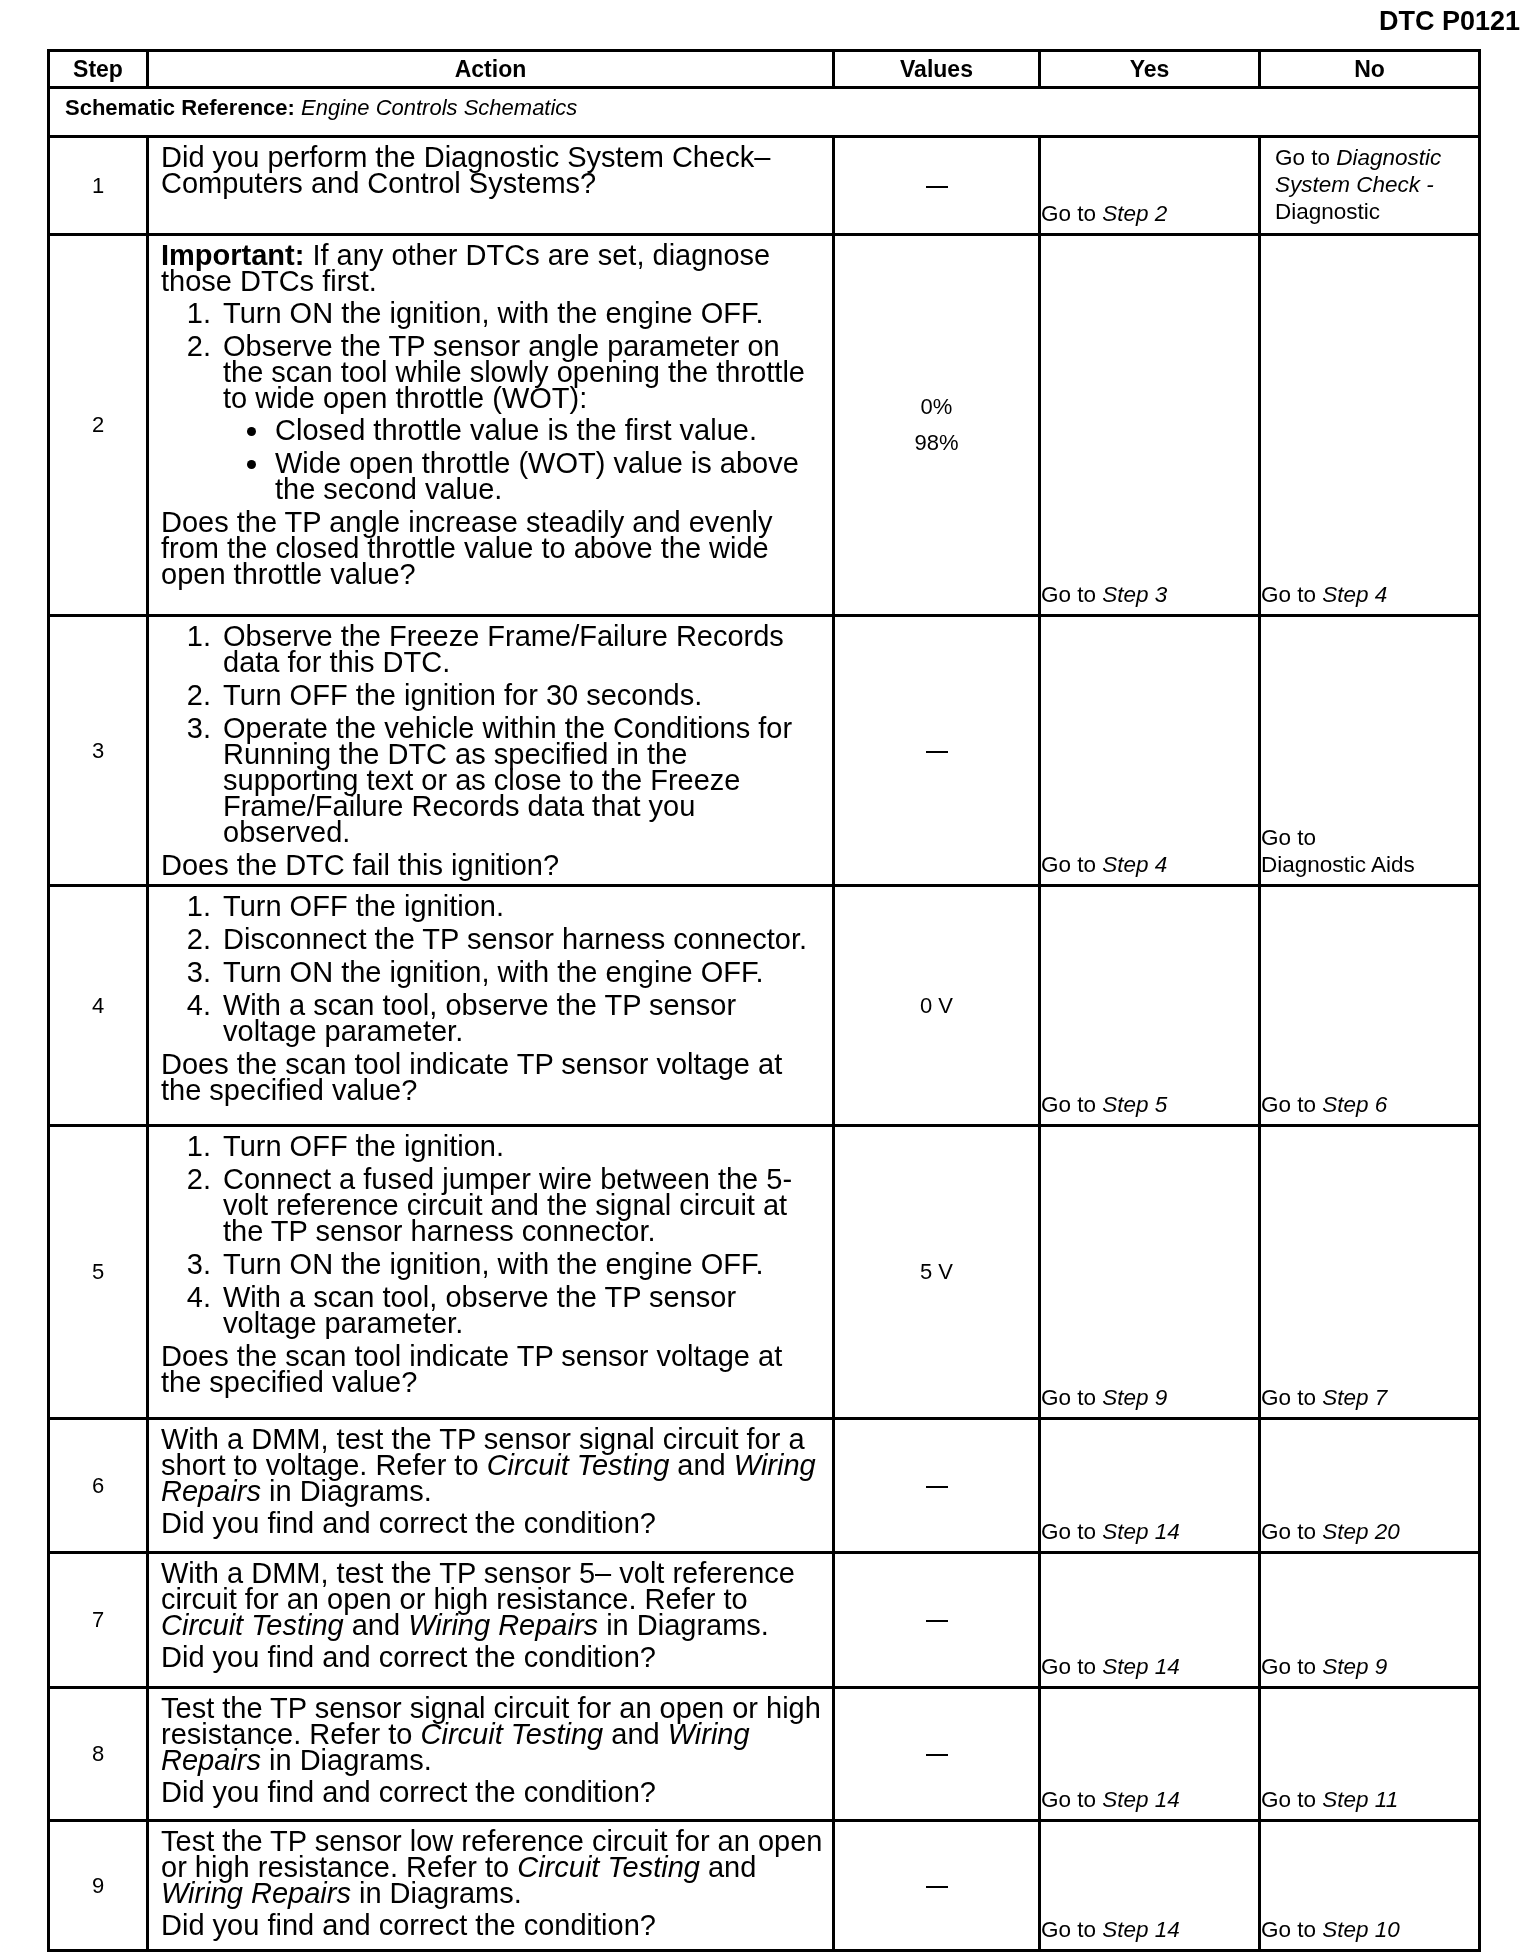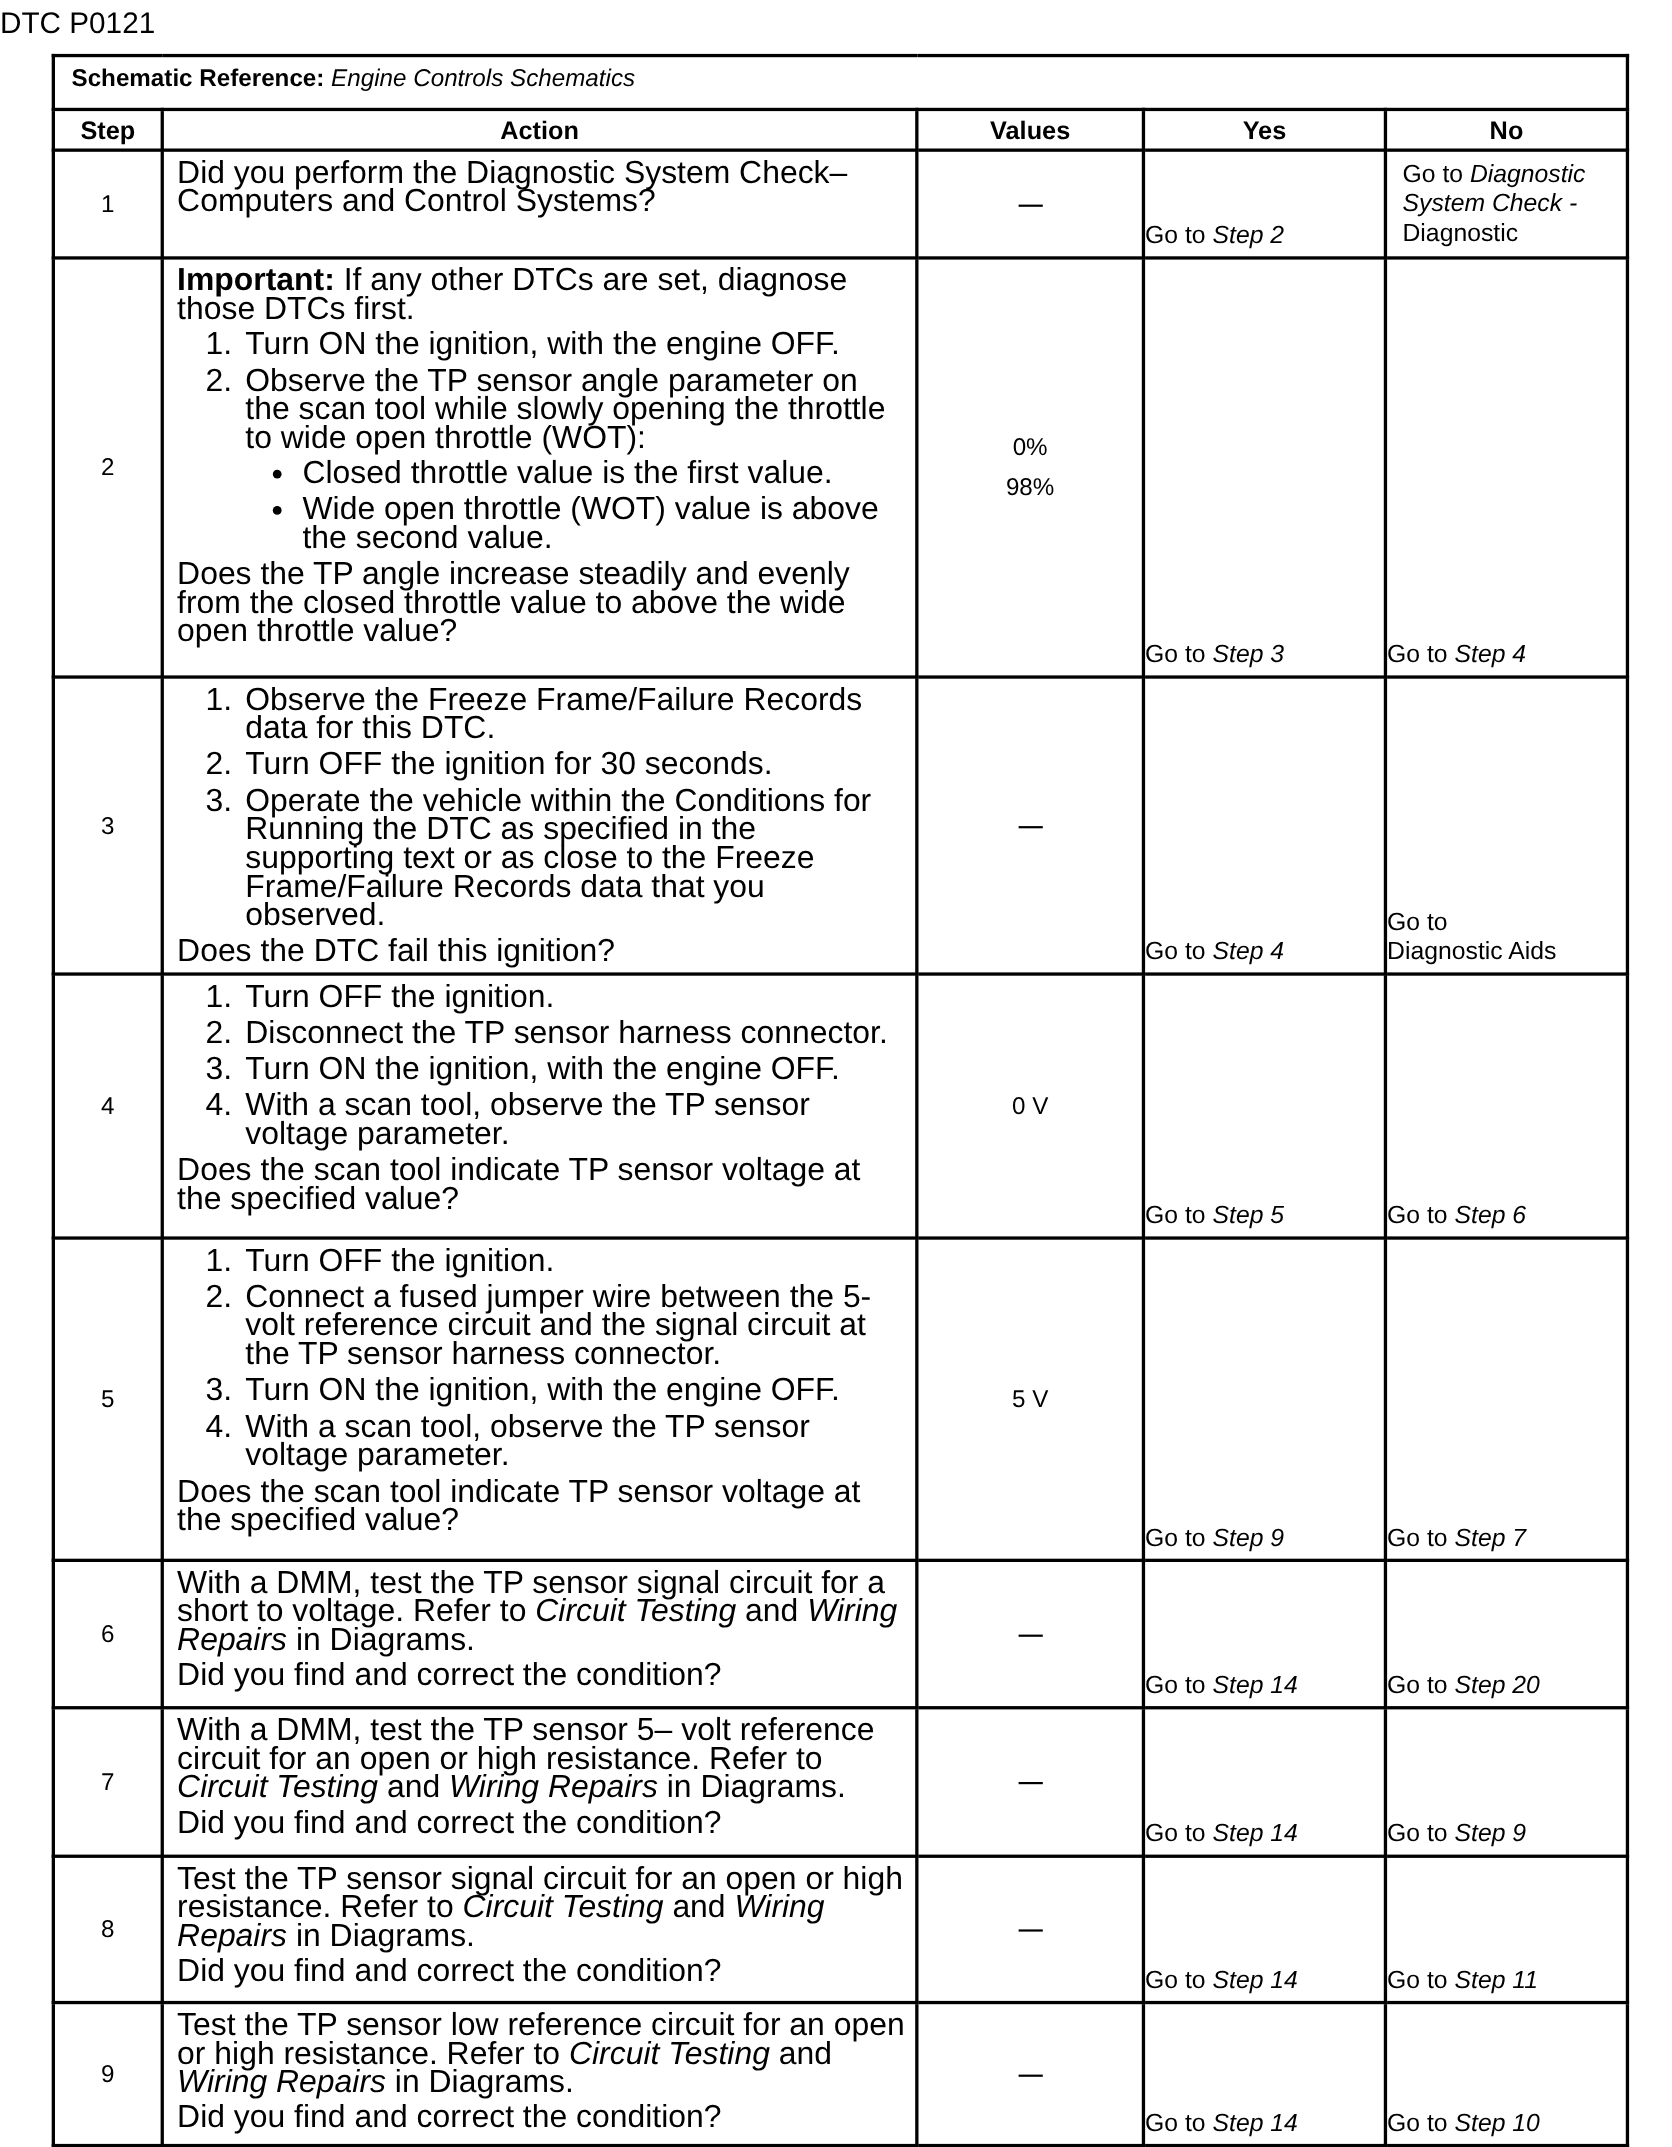--- a/index.html
+++ b/index.html
@@ -1,19 +1,19 @@
 <!DOCTYPE html>
 <html><head>
 <meta charset="utf-8">
 <style>
   html, body { margin: 0; padding: 0; background: #ffffff; }
   body { width: 1520px; height: 1952px; position: relative; overflow: hidden;
          font-family: "Liberation Sans", sans-serif; color: #000; }
-  .title { position: absolute; top: 6px; left: 0; width: 1520px; text-align: left;
-           font-weight: normal; font-size: 27px; }
+  .title { position: absolute; top: 6px; left: 0; width: 1520px; text-align: right;
+           font-weight: bold; font-size: 27px; }
   table.dtc { position: absolute; left: 47px; top: 49px; width: 1431px;
               border-collapse: collapse; table-layout: fixed; }
   table.dtc td, table.dtc th { border: 3px solid #000; padding: 0; vertical-align: top; }
   col.c-step { width: 99px; }
   col.c-action { width: 686px; }
   col.c-values { width: 206px; }
   col.c-yes { width: 220px; }
   col.c-no { width: 220px; }
   th { font-weight: bold; font-size: 23px; height: 34px; vertical-align: middle !important; text-align: center; }
   td.schem { height: 40px; font-size: 22px; padding: 6px 0 0 15px !important; vertical-align: middle; }
@@ -41,31 +41,31 @@
 <table class="dtc">
   <colgroup>
     <col class="c-step">
       <col class="c-action">
       <col class="c-values">
       <col class="c-yes">
       <col class="c-no">
   </colgroup>
   <tbody>
       <tr>
-    <td class="schem" colspan="5">
-      <span class="b">Schematic Reference:</span>
-      <span class="it">Engine Controls Schematics</span>
-    </td>
-  </tr>
-  <tr>
     <th>Step</th>
     <th>Action</th>
     <th>Values</th>
     <th>Yes</th>
     <th>No</th>
+  </tr>
+  <tr>
+    <td class="schem" colspan="5">
+      <span class="b">Schematic Reference:</span>
+      <span class="it">Engine Controls Schematics</span>
+    </td>
   </tr>
 
   <tr style="height:98px">
     <td class="step">1</td>
     <td class="action">
       <div class="para">Did you perform the Diagnostic System Check–Computers and Control  Systems?</div>
     </td>
     <td class="values"><span class="dash"></span></td>
     <td class="yes">
       <span>Go to</span>

